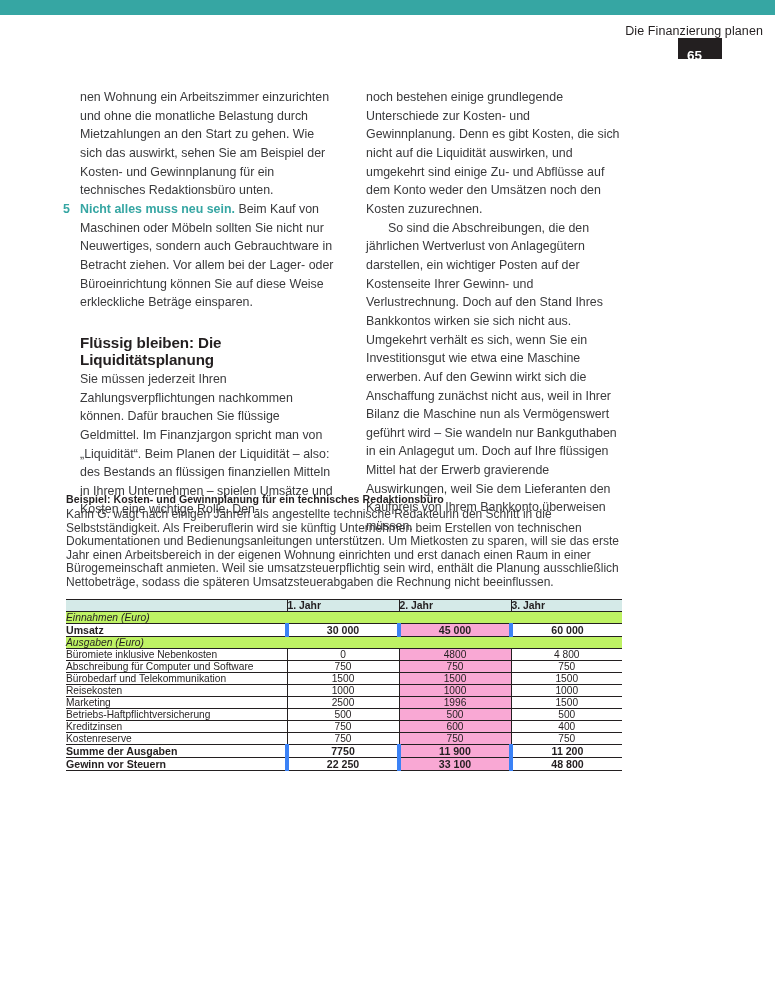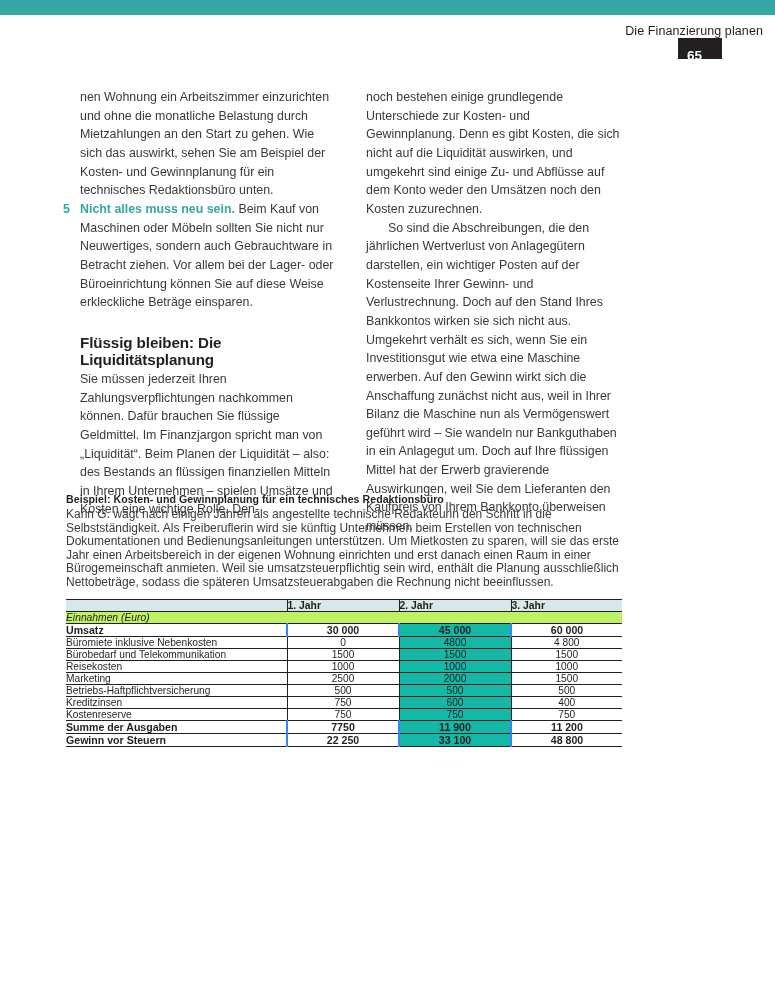--- a/index.html
+++ b/index.html
@@ -145,23 +145,23 @@
   tr.hdr td.vcol { border-left: 1px solid #231f20; }
 
   tr.sec { background: #bef264; }
   tr.sec td { font-style: italic; font-size: 10.3px; border-bottom: 1px solid #231f20; }
 
   tr.bold td { font-weight: bold; font-size: 10.6px; }
   tr.bold td.vcol { text-align: left; }
 
   tr.data td { border-bottom: .8px solid #231f20; }
   tr.data td.vcol { text-align: center; border-left: 1px solid #231f20; }
-  tr.bold td.vcol { border-left: 2px solid #3b82f6; }
-
-  tr.data.tint td.y2 { background: #14b8a6; }
+  tr.bold td.vcol { border-left: 4px solid #3b82f6; }
+
+  tr.data.tint td.y2 { background: #f9a8d4; }
 
   tr.last td { border-bottom: 1.6px solid #231f20; }
 </style>
 </head>
 <body>
 
 <div class="top-bar"></div>
 
 <div class="runhead">
   <span class="runhead-title">Die Finanzierung planen</span>
@@ -206,42 +206,51 @@
         </tr>
         <tr class="sec">
           <td class="cell-pad-l" colspan="4">Einnahmen (Euro)</td>
         </tr>
         <tr class="data bold tint">
           <td class="cell-pad-l">Umsatz</td>
           <td class="cell-pad-v vcol y1">30 000</td>
           <td class="cell-pad-v vcol y2">45 000</td>
           <td class="cell-pad-v vcol y3">60 000</td>
         </tr>
+        <tr class="sec">
+          <td class="cell-pad-l" colspan="4">Ausgaben (Euro)</td>
+        </tr>
         <tr class="data tint">
           <td class="cell-pad-l">Büromiete inklusive Nebenkosten</td>
           <td class="cell-pad-v vcol y1">0</td>
           <td class="cell-pad-v vcol y2">4800</td>
           <td class="cell-pad-v vcol y3">4 800</td>
         </tr>
         <tr class="data tint">
+          <td class="cell-pad-l">Abschreibung für Computer und Software</td>
+          <td class="cell-pad-v vcol y1">750</td>
+          <td class="cell-pad-v vcol y2">750</td>
+          <td class="cell-pad-v vcol y3">750</td>
+        </tr>
+        <tr class="data tint">
           <td class="cell-pad-l">Bürobedarf und Telekommunikation</td>
           <td class="cell-pad-v vcol y1">1500</td>
           <td class="cell-pad-v vcol y2">1500</td>
           <td class="cell-pad-v vcol y3">1500</td>
         </tr>
         <tr class="data tint">
           <td class="cell-pad-l">Reisekosten</td>
           <td class="cell-pad-v vcol y1">1000</td>
           <td class="cell-pad-v vcol y2">1000</td>
           <td class="cell-pad-v vcol y3">1000</td>
         </tr>
         <tr class="data tint">
           <td class="cell-pad-l">Marketing</td>
           <td class="cell-pad-v vcol y1">2500</td>
-          <td class="cell-pad-v vcol y2">2000</td>
+          <td class="cell-pad-v vcol y2">1996</td>
           <td class="cell-pad-v vcol y3">1500</td>
         </tr>
         <tr class="data tint">
           <td class="cell-pad-l">Betriebs-Haftpflichtversicherung</td>
           <td class="cell-pad-v vcol y1">500</td>
           <td class="cell-pad-v vcol y2">500</td>
           <td class="cell-pad-v vcol y3">500</td>
         </tr>
         <tr class="data tint">
           <td class="cell-pad-l">Kreditzinsen</td>

